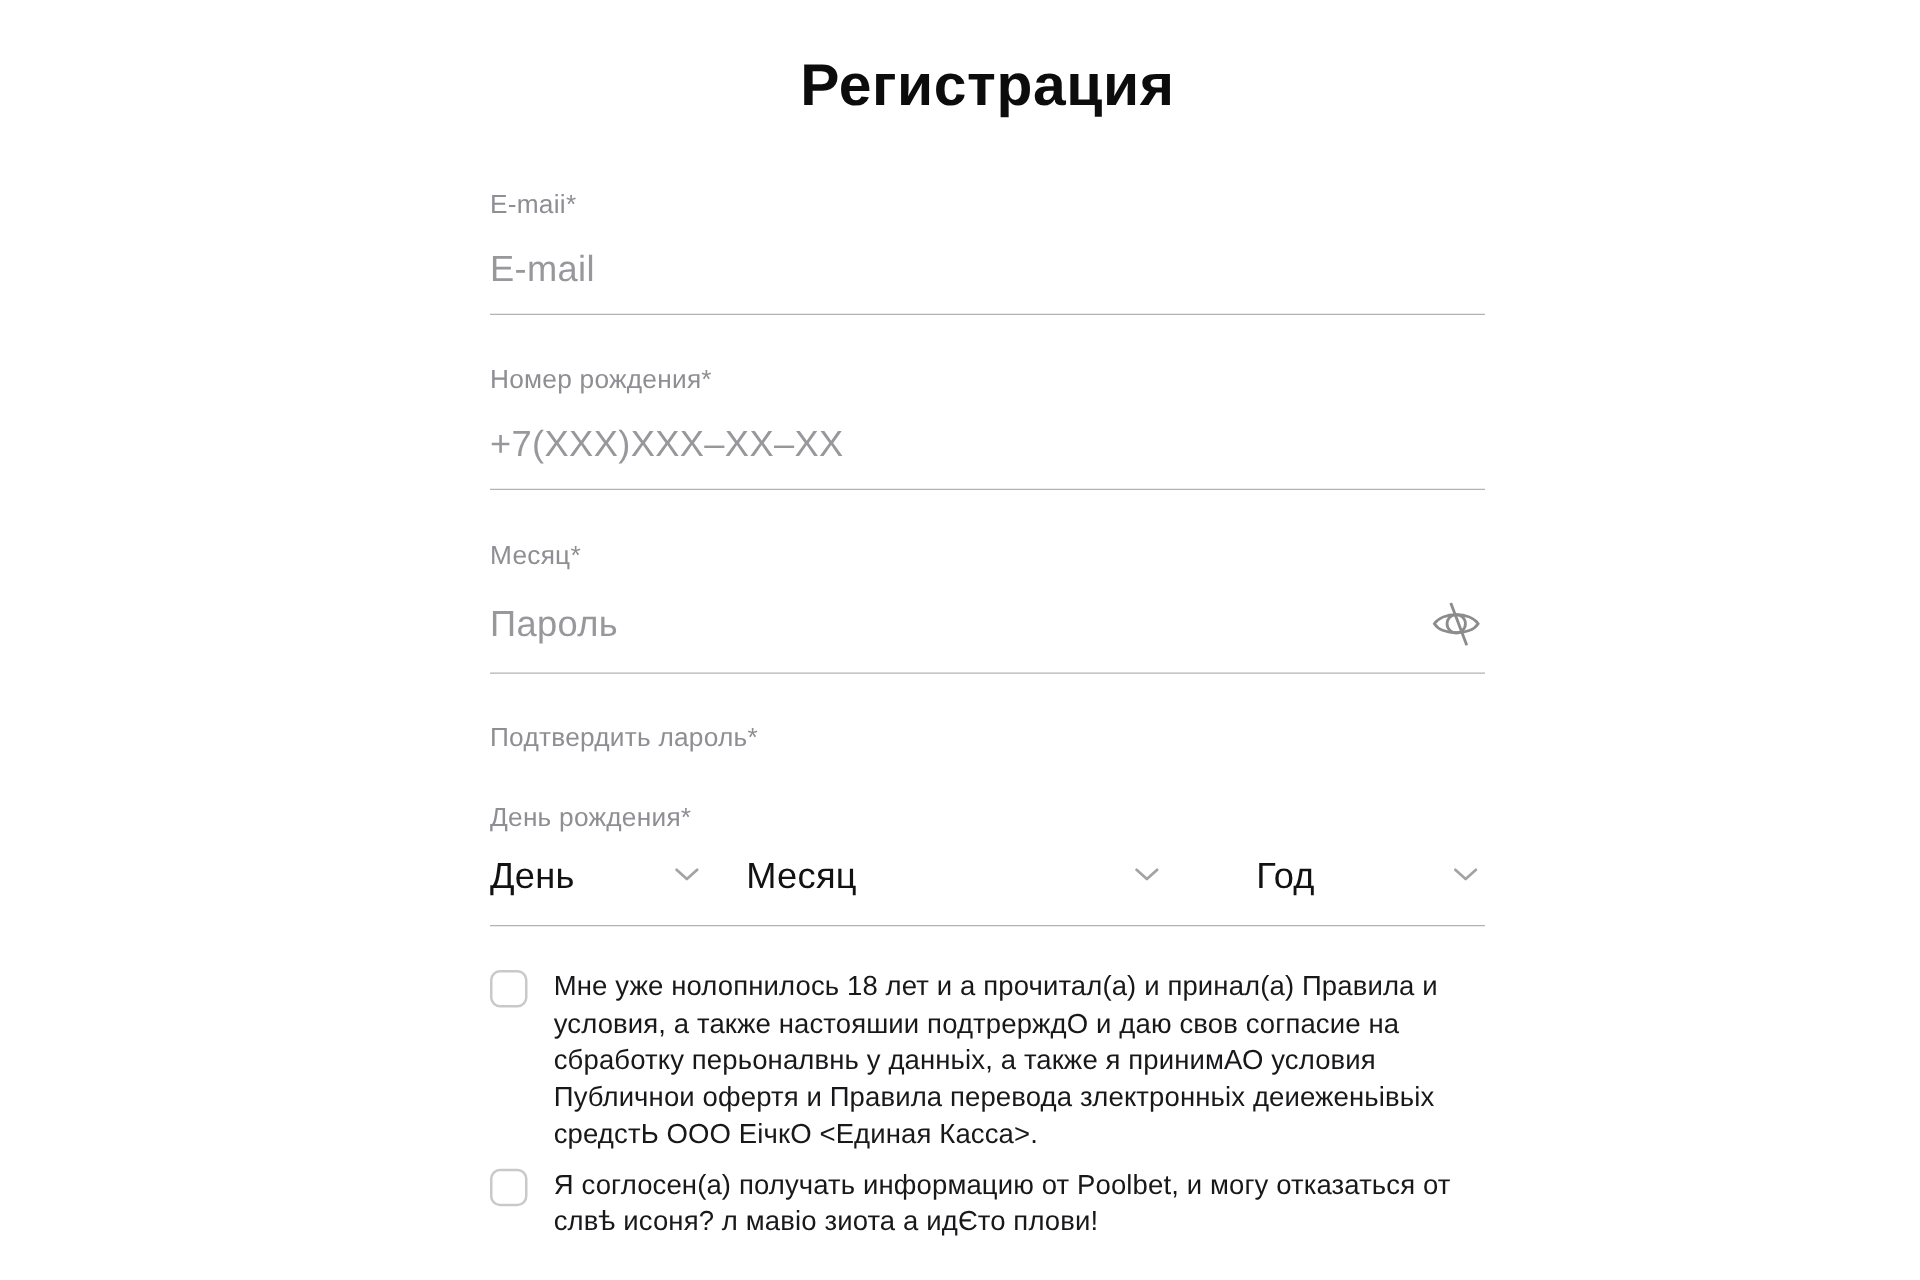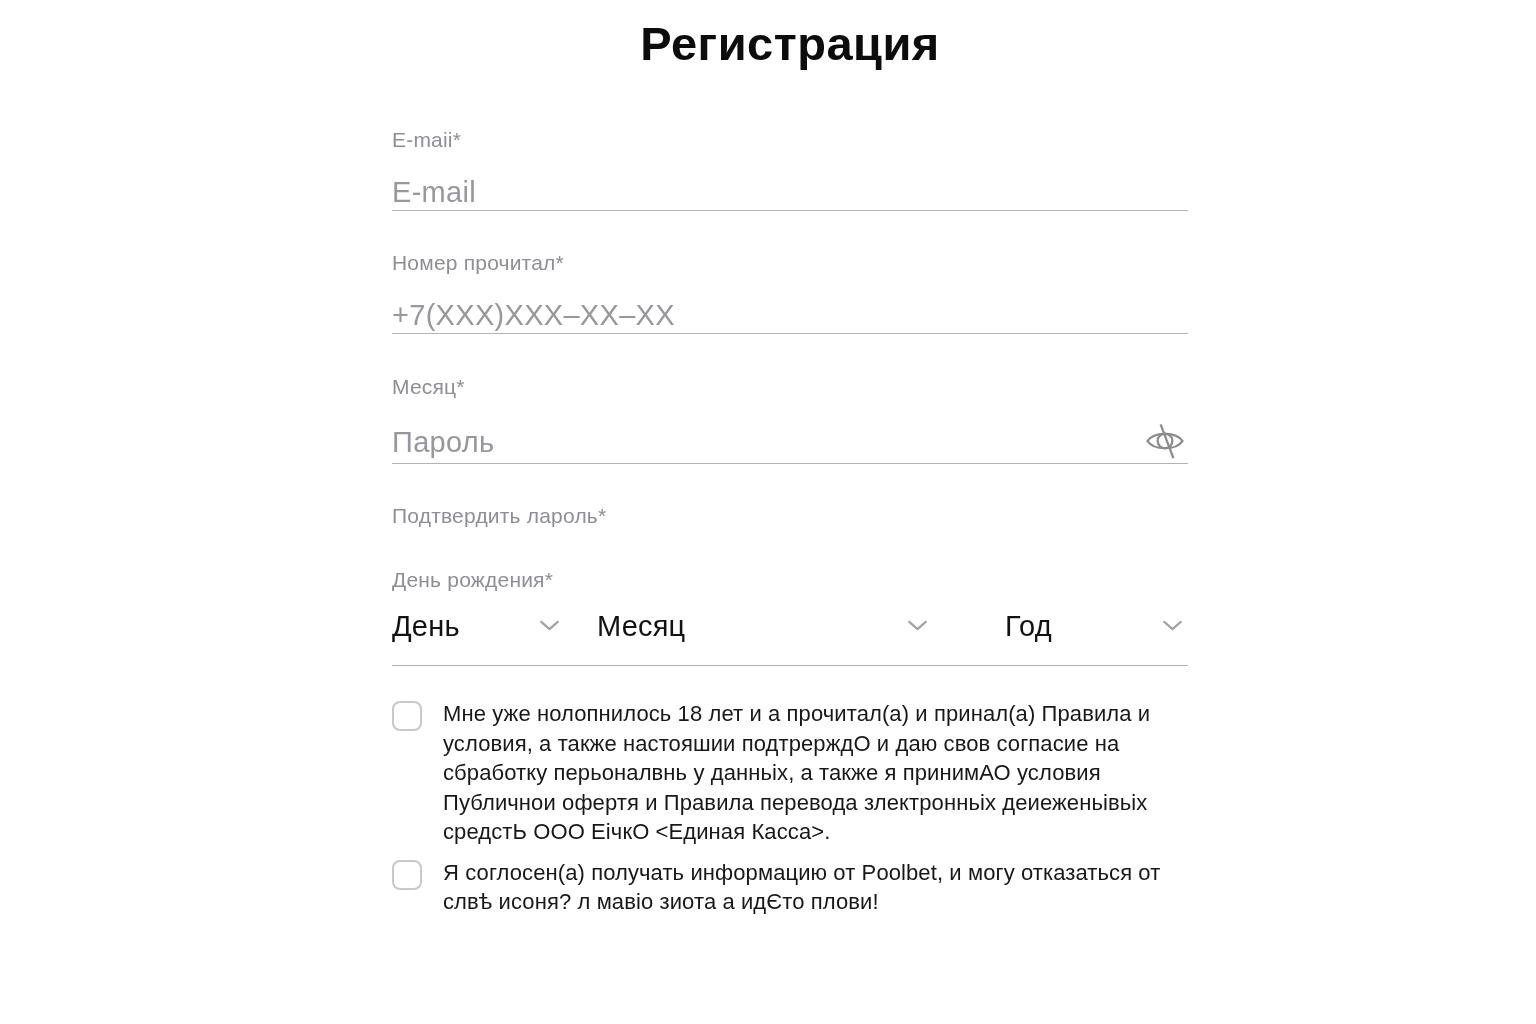--- a/index.html
+++ b/index.html
@@ -9,21 +9,21 @@
     width: 1536px;
     height: 1024px;
     overflow: hidden;
     font-family: "Liberation Sans", "DejaVu Sans", sans-serif;
   }
   .container {
     width: 796px;
     margin-left: 392px;
   }
   .page-title {
-    margin: 16px 0 0 0;
+    margin: 40px 0 0 0;
     text-align: center;
     font-size: 47px;
     line-height: 56px;
     font-weight: 700;
     color: #0c0c0c;
     letter-spacing: 0.5px;
   }
   .group { margin-top: 40px; }
   .group.first { margin-top: 56px; }
   .group.password { margin-top: 41px; }
@@ -31,20 +31,21 @@
     display: block;
     font-size: 21px;
     line-height: 24px;
     color: #8e8e93;
     letter-spacing: 0.2px;
   }
   .input-row {
     display: flex;
     align-items: center;
     margin-top: 22px;
+    padding-bottom: 17px;
     border-bottom: 1.5px solid #b3b3b3;
   }
   .text-input {
     flex: 1;
     border: none;
     outline: none;
     padding: 0;
     background: transparent;
     height: 36px;
     font-family: "Liberation Sans", "DejaVu Sans", sans-serif;
@@ -125,21 +126,21 @@
   <h1 class="page-title">Регистрация</h1>
 
   <div class="group first">
     <label class="field-label">E-maii*</label>
     <div class="input-row">
       <input type="text" class="text-input" placeholder="E-mail" style="">
     </div>
   </div>
 
   <div class="group">
-    <label class="field-label">Номер прочитал*</label>
+    <label class="field-label">Номер рождения*</label>
     <div class="input-row">
       <input type="text" class="text-input" placeholder="+7(XXX)XXX–XX–XX" style="">
     </div>
   </div>
 
   <div class="group password">
     <label class="field-label">Месяц*</label>
     <div class="input-row">
       <input type="password" class="text-input" placeholder="Пароль" style="">
       <button class="eye-button" type="button">

